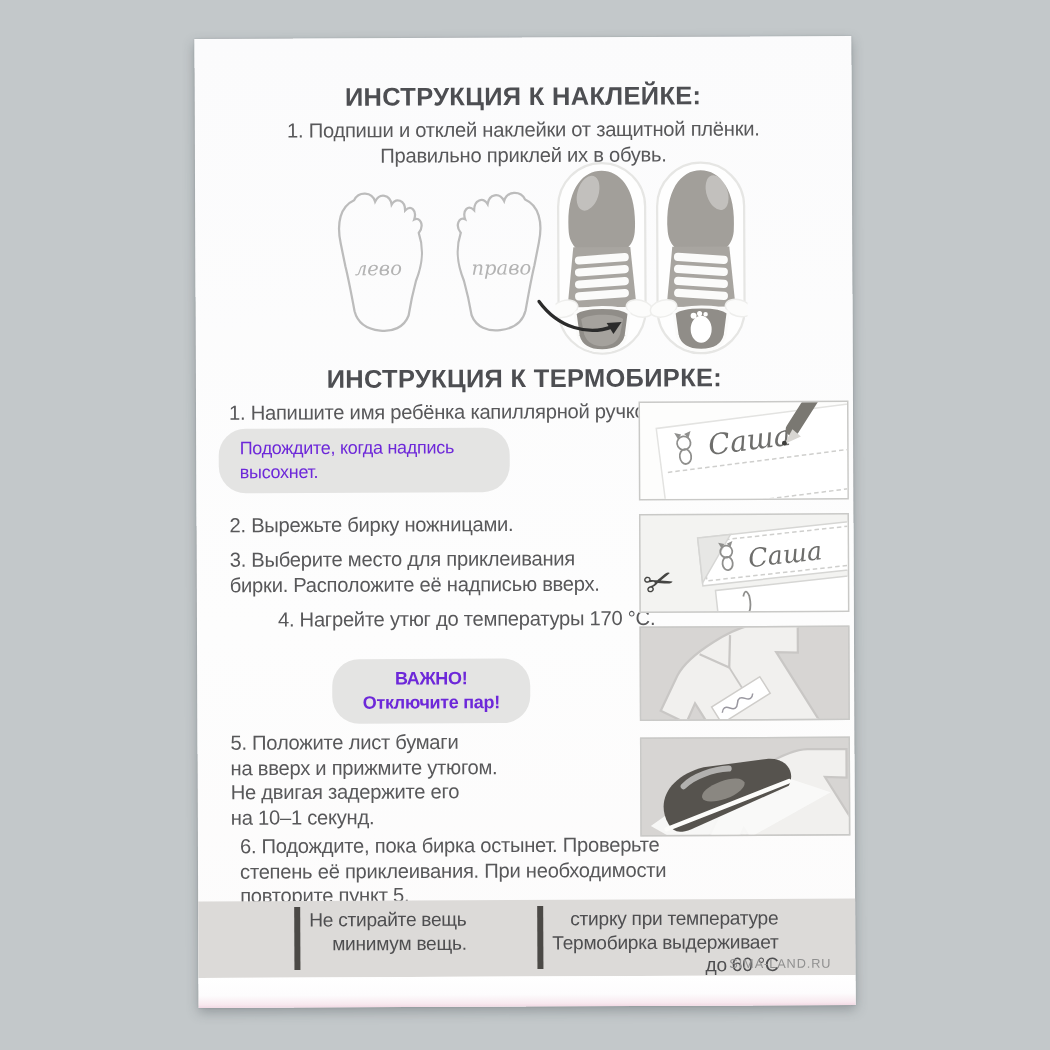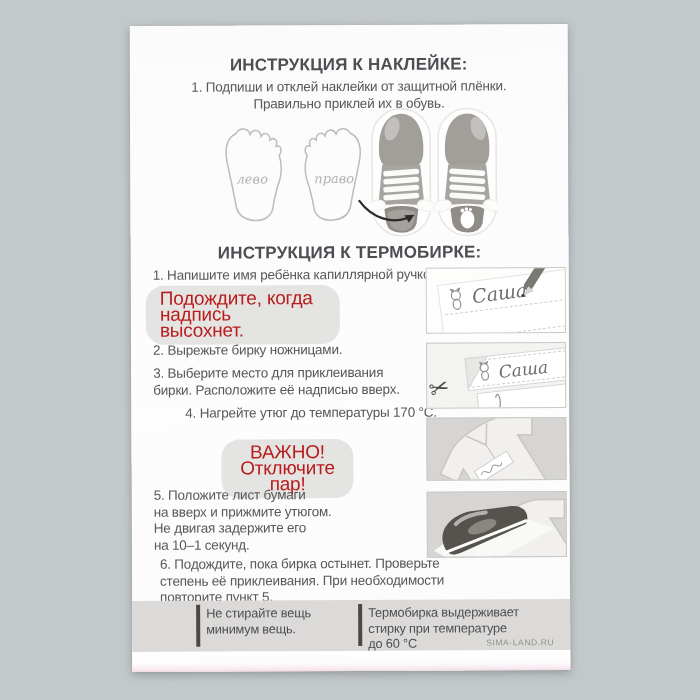--- a/index.html
+++ b/index.html
@@ -17,31 +17,31 @@
   }
   .abs{position:absolute;}
   .section-title{
     width:100%;text-align:center;font-weight:bold;font-size:17px;
     color:#4d4e52;letter-spacing:.2px;
   }
   .center-par{width:100%;text-align:center;font-size:13.5px;line-height:17px;color:#58585a;letter-spacing:-.2px;}
   .step{font-size:13.5px;line-height:16.5px;color:#58585a;letter-spacing:-.2px;}
   .pill{
     background:#e4e4e3;border-radius:18px;padding:5px 14px 6px 14px;
-    font-size:19px;line-height:16px;color:#b91c1c;letter-spacing:-.2px;
-  }
-  .pill.centered{text-align:center;}
+    font-size:12px;line-height:16px;color:#6d28d9;letter-spacing:-.2px;
+  }
+  .pill.centered{text-align:center;font-weight:bold;}
   .figure{
     background:#fdfdfc;border:1px solid #c9c9c7;box-sizing:border-box;overflow:hidden;
   }
   .figure.gray{background:#d7d5d3;}
   .band{
     left:0;top:575px;width:438px;height:51px;background:#dcdad8;
   }
-  .band-note{position:absolute;top:5px;font-size:12.8px;line-height:15.5px;color:#4e4e50;letter-spacing:-.2px;}
+  .band-note{position:absolute;top:5px;font-size:12.8px;line-height:15.5px;color:#4e4e50;letter-spacing:-.2px;text-align:right;}
   .band-bar{position:absolute;top:4px;width:4px;height:42px;background:#4b4946;}
   .brand{
     position:absolute;right:16px;bottom:3px;font-size:8.5px;color:#8f8f8f;letter-spacing:.6px;
   }
   .bottom-strip{
     left:0;top:626px;width:438px;height:20px;
     background:linear-gradient(to bottom,#ffffff 0%,#fdfcfd 60%,#f8e9ef 90%,#f2d9e4 100%);
   }
   svg text{font-family:"DejaVu Serif",serif;}
 </style>
@@ -226,22 +226,22 @@
   </div>
 
   <div class="abs band">
     <div class="band-bar" style="left:64px;"></div>
     <div class="band-note" style="left:74px;">
       <div>Не стирайте вещь</div>
       <div>минимум вещь.</div>
     </div>
     <div class="band-bar" style="left:226px;"></div>
     <div class="band-note" style="left:236px;">
+      <div>стирку при температуре</div>
       <div>Термобирка выдерживает</div>
-      <div>стирку при температуре</div>
       <div>до 60 °C</div>
     </div>
     <div class="brand">SIMA-LAND.RU</div>
   </div>
 
   <div class="abs bottom-strip"></div>
 
 </div>
 
 </body></html>

